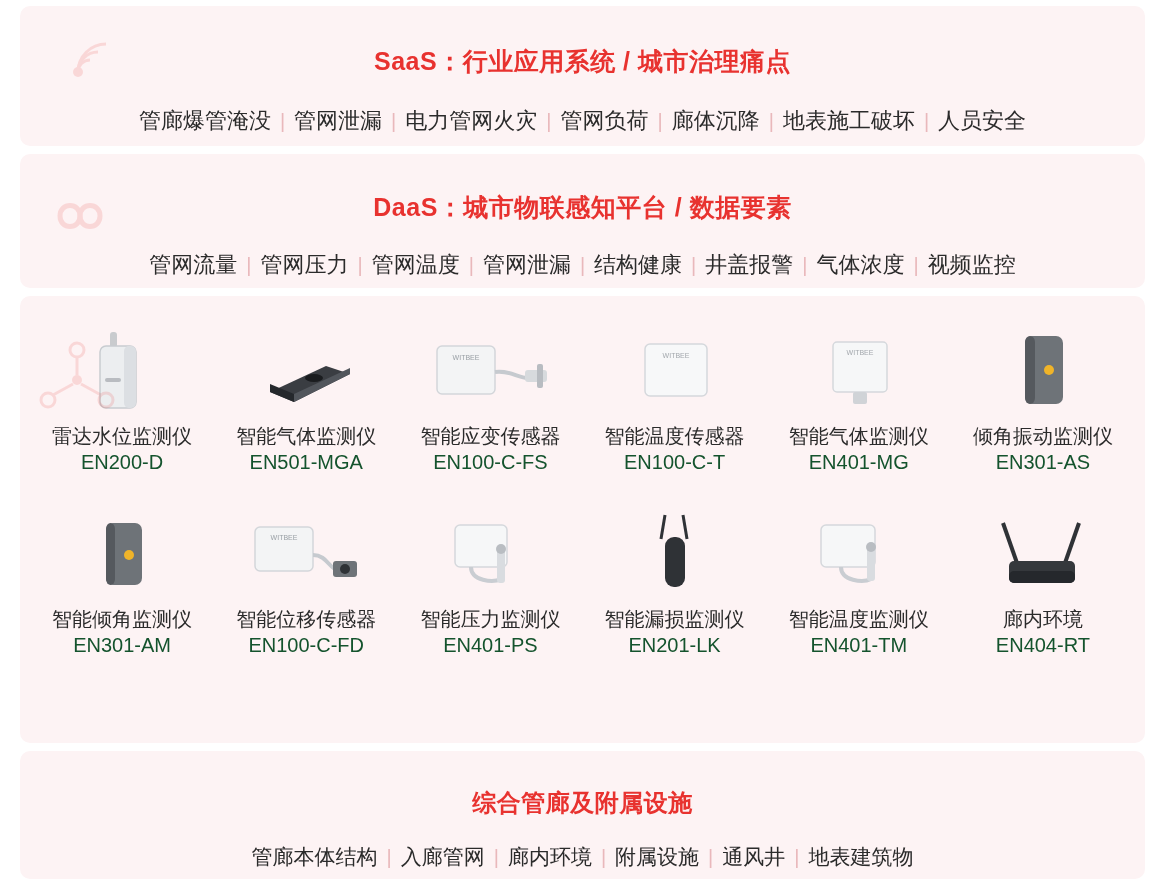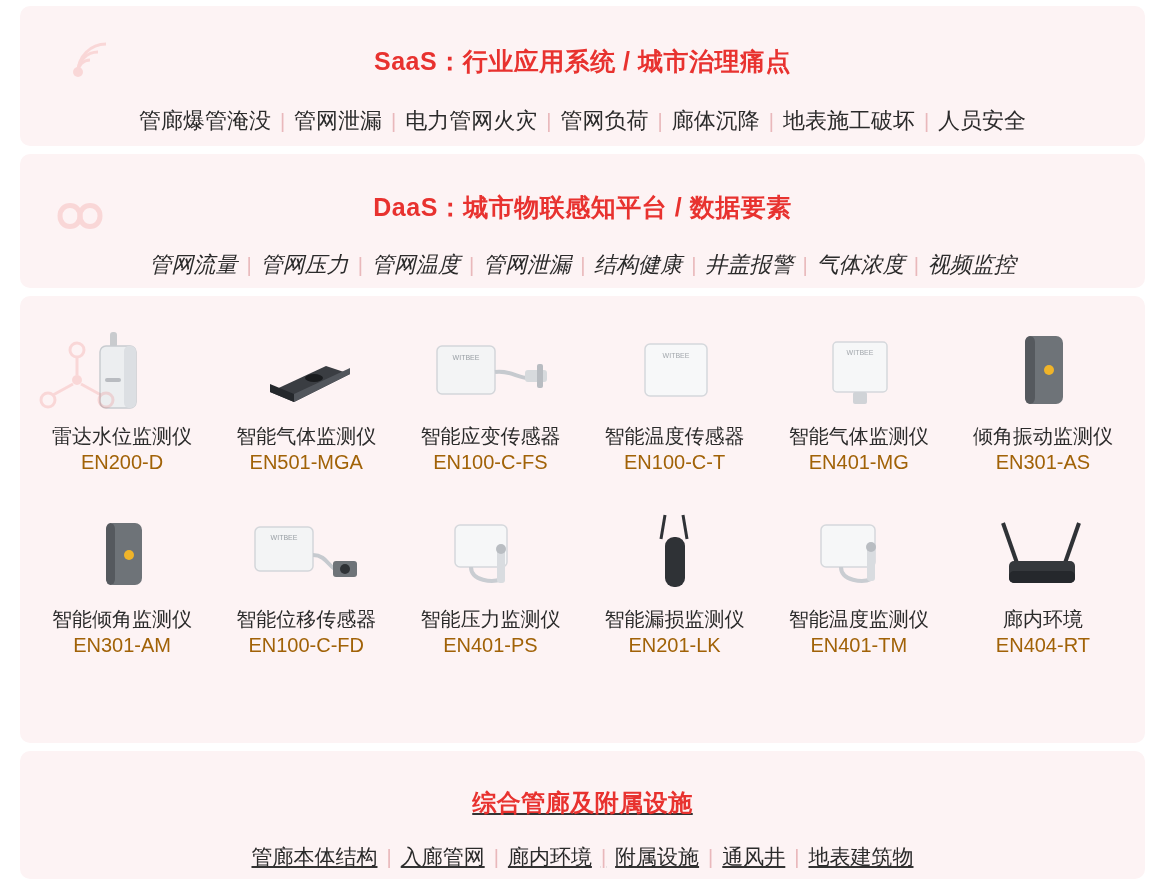--- a/index.html
+++ b/index.html
@@ -55,36 +55,35 @@
     box-sizing: border-box;
   }
   #saas-panel .panel-sub { margin-top: 28px; }
 
   
   #daas-panel {
     height: 134px;
     padding-top: 16px;
     box-sizing: border-box;
   }
-  #daas-panel .panel-sub { margin-top: 26px; font-style: italic; }
+  #daas-panel .panel-sub { margin-top: 26px; }
 
   
   #aiot-panel {
     flex: 1;
     padding-top: 16px;
     box-sizing: border-box;
   }
   #aiot-panel .panel-title { margin-bottom: 6px; }
 
   
   #bottom-panel {
     height: 128px;
     padding-top: 16px;
     box-sizing: border-box;
-    text-decoration: underline;
   }
   #bottom-panel .panel-title { font-size: 24px; }
   #bottom-panel .panel-sub {
     margin-top: 24px;
     font-size: 21px;
   }
 
   
   .watermark {
     position: absolute;
@@ -120,21 +119,21 @@
   }
   .device-name {
     font-size: 20px;
     color: #2b2b2b;
     line-height: 1.25;
     text-align: center;
     white-space: nowrap;
   }
   .device-model {
     font-size: 20px;
-    color: #a16207;
+    color: #14532d;
     line-height: 1.3;
     text-align: center;
     white-space: nowrap;
   }
 </style>
 </head>
 <body>
 
 <div class="page">
 

